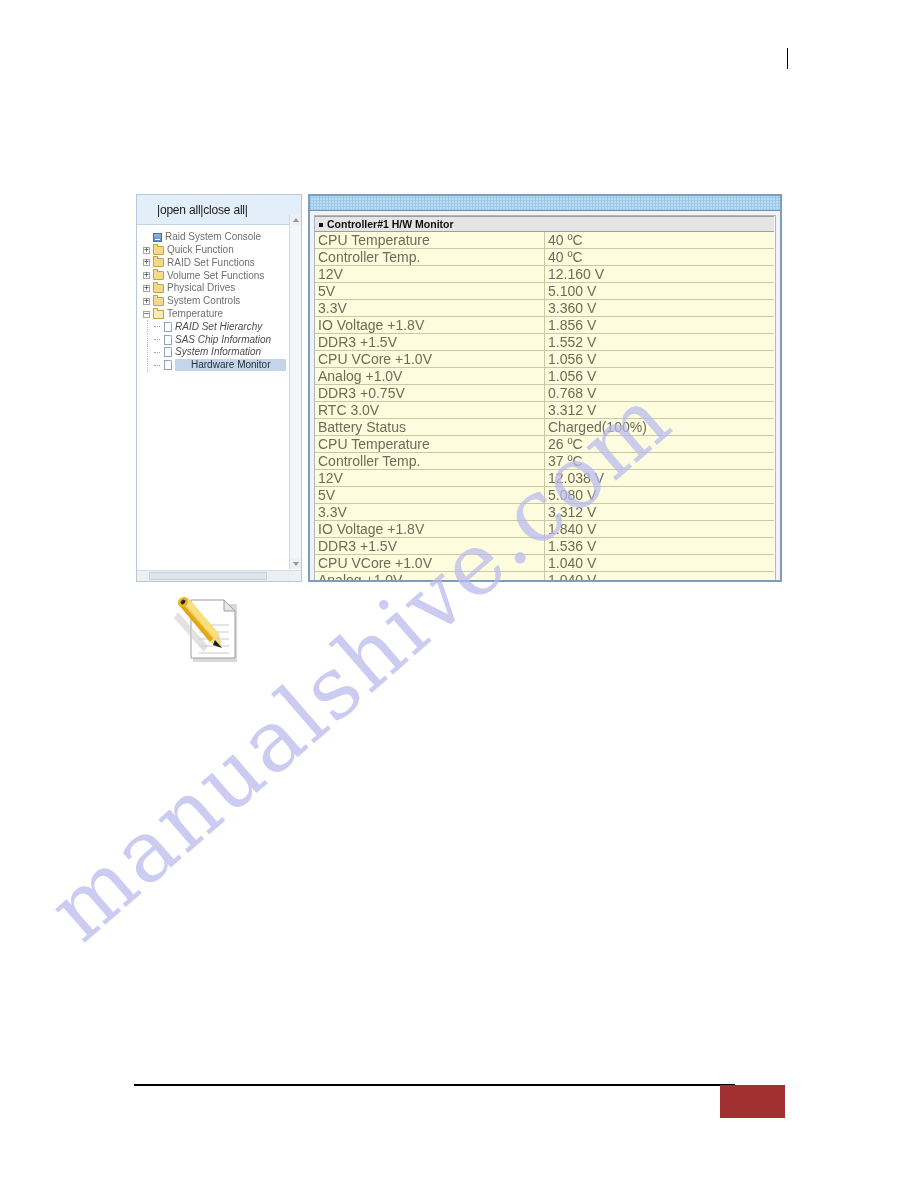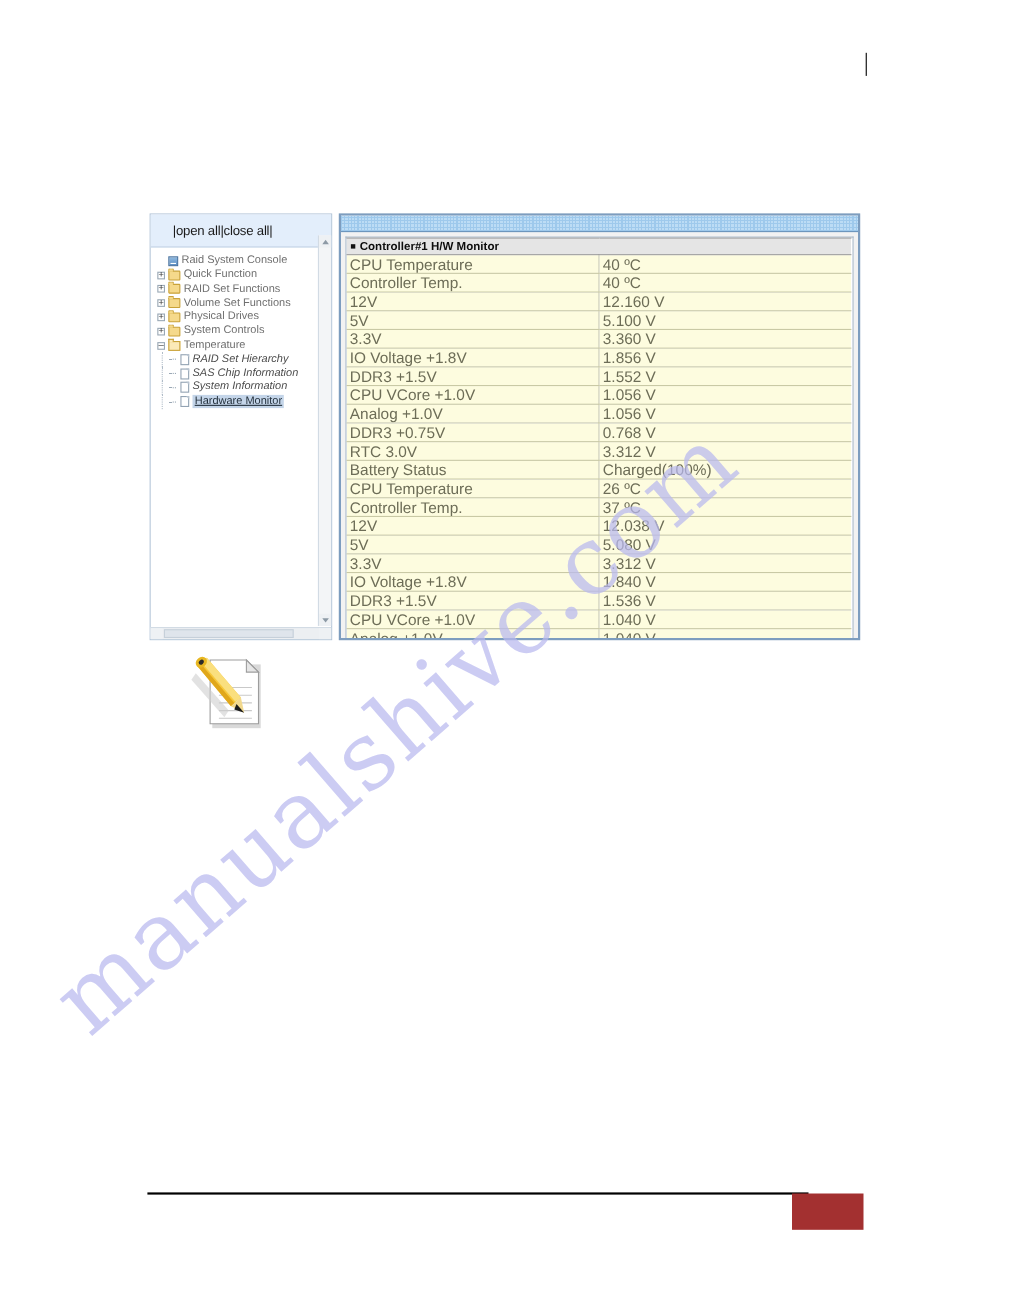--- a/index.html
+++ b/index.html
@@ -262,22 +262,21 @@
   .tree-label {
     font-size: 10px;
     color: #6f6f6f;
     font-family: "Liberation Sans", sans-serif;
     line-height: 12px;
   }
   .tree-label.dark { color: #4c4c4c; font-style: italic; }
   .tree-label.selected {
     background: #c4d5e9;
     color: #24313d;
-    padding: 0 2px;
-    text-decoration: underline;
+    padding: 0 16px;
   }
 
   
   #sidebar-scroll {
     position: absolute;
     right: 0;
     top: 19px;
     width: 12px;
     bottom: 12px;
     background: #f3f5f7;

